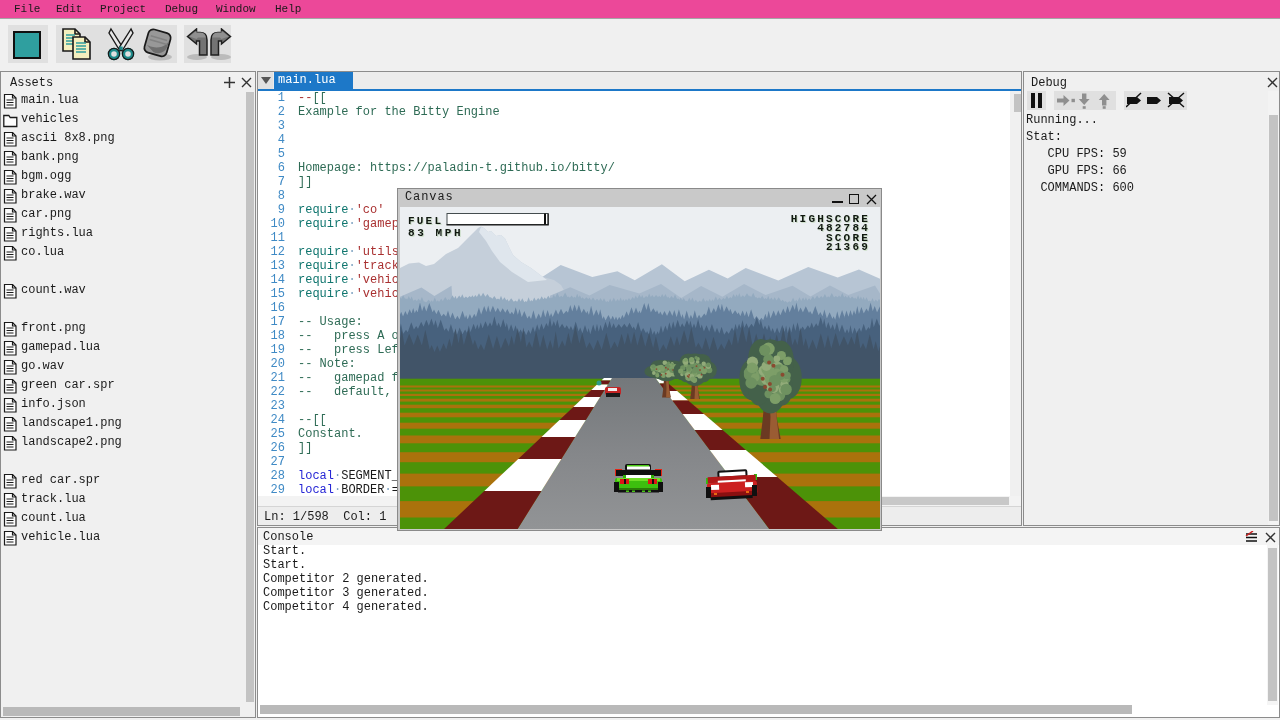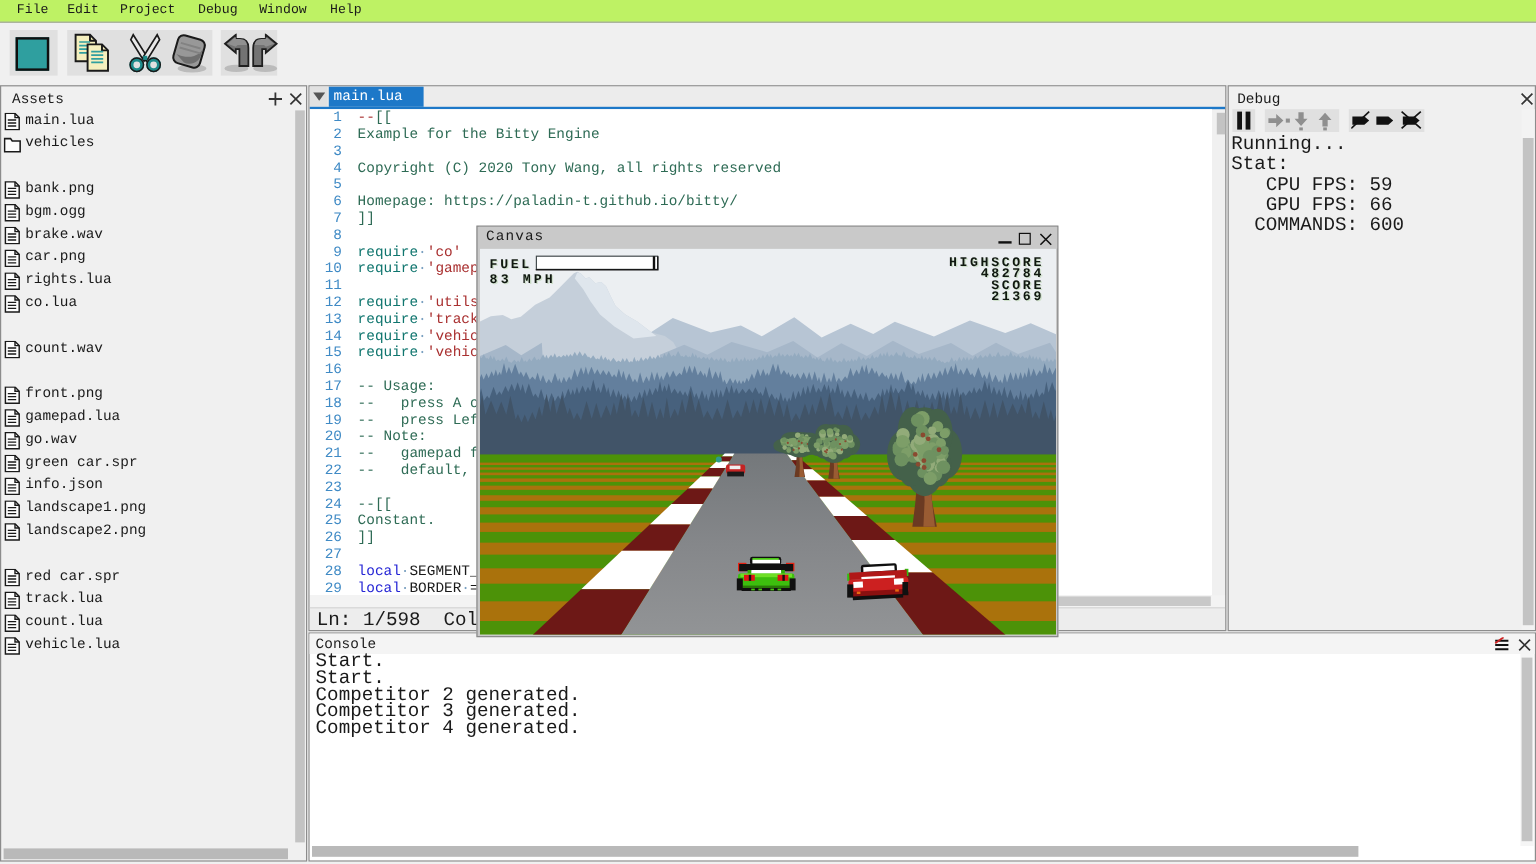--- a/index.html
+++ b/index.html
@@ -1,18 +1,18 @@
 <!DOCTYPE html>
 <html><head><meta charset="utf-8"><style>
 *{margin:0;padding:0;box-sizing:border-box}
 html,body{width:1280px;height:720px;overflow:hidden;background:#f0f0f0;
  font-family:"Liberation Mono",monospace;color:#1a1a1a}
 .abs{position:absolute}
-.t{position:absolute;white-space:pre;font-size:16px;line-height:14px}
-#menubar{position:absolute;left:0;top:0;width:1280px;height:19px;background:#bef264;border-bottom:1px solid #a5a5a5}
+.t{position:absolute;white-space:pre;font-size:12px;line-height:14px}
+#menubar{position:absolute;left:0;top:0;width:1280px;height:19px;background:#ec4899;border-bottom:1px solid #a5a5a5}
 #menubar span{position:absolute;top:3px;font-size:11px}
 .grp{position:absolute;background:#e0e0e0}
 .panel{position:absolute;background:#f0f0f0;border:1px solid #8c8c8c}
 .hdr{position:absolute;left:9px;top:4px;font-size:12px}
 .row{position:absolute;left:0;width:100%;height:19px}
 .row .lbl{position:absolute;left:20px;top:2px;font-size:12px}
 .row svg{position:absolute;left:2px;top:3px}
 .sbv{position:absolute;background:#c3c3c3}
 .sbh{position:absolute;background:#b9b9b9}
 .cl{position:absolute;white-space:pre;font-size:12px;line-height:14px}
@@ -95,20 +95,28 @@
         <path d="M3.5,6 h7 M3.5,8.5 h7 M3.5,11 h7" stroke="#1a1a1a" stroke-width="1.1"></path>
       </svg>
       <span class="lbl">main.lua</span>
     </div>
 <div class="row" style="top:38px">
       <svg width="15" height="15" viewBox="0 0 15 15">
         <path d="M0.8,2.5 h5 l1.4,2 h6.6 v9 h-13 z" fill="#fdfdfd" stroke="#1a1a1a" stroke-width="1.3"></path>
       </svg>
       <span class="lbl">vehicles</span>
     </div>
+<div class="row" style="top:57px">
+      <svg width="15" height="15" viewBox="0 0 15 15">
+        <path d="M1.5,0.5 h8 l3.5,3.5 v10 h-11.5 z" fill="#fdfdfd" stroke="#1a1a1a" stroke-width="1.2"></path>
+        <path d="M9.5,0.5 v3.5 h3.5" fill="none" stroke="#1a1a1a" stroke-width="1.2"></path>
+        <path d="M3.5,6 h7 M3.5,8.5 h7 M3.5,11 h7" stroke="#1a1a1a" stroke-width="1.1"></path>
+      </svg>
+      <span class="lbl">ascii 8x8.png</span>
+    </div>
 <div class="row" style="top:95px">
       <svg width="15" height="15" viewBox="0 0 15 15">
         <path d="M1.5,0.5 h8 l3.5,3.5 v10 h-11.5 z" fill="#fdfdfd" stroke="#1a1a1a" stroke-width="1.2"></path>
         <path d="M9.5,0.5 v3.5 h3.5" fill="none" stroke="#1a1a1a" stroke-width="1.2"></path>
         <path d="M3.5,6 h7 M3.5,8.5 h7 M3.5,11 h7" stroke="#1a1a1a" stroke-width="1.1"></path>
       </svg>
       <span class="lbl">bgm.ogg</span>
     </div>
 <div class="row" style="top:76px">
       <svg width="15" height="15" viewBox="0 0 15 15">
@@ -257,21 +265,20 @@
 <div class="abs" style="left:0;top:17px;width:763px;height:2px;background:#1d78c8"></div>
 <div class="abs" style="left:0;top:19px;width:752px;height:405px;background:#fff">
 <div class="abs" style="left:0;top:0;width:752px;height:405px">
 <div class="cl ln" style="left:0;top:0px">1</div>
         <div class="cl" style="left:40px;top:0px"><span class="st">--</span><span class="cm">[[</span></div>
 <div class="cl ln" style="left:0;top:14px">2</div>
         <div class="cl" style="left:40px;top:14px"><span class="cm">Example for the Bitty Engine</span></div>
 <div class="cl ln" style="left:0;top:28px">3</div>
         <div class="cl" style="left:40px;top:28px"></div>
 <div class="cl ln" style="left:0;top:42px">4</div>
-        <div class="cl" style="left:40px;top:42px"><span class="cm">Copyright (C) 2020 Tony Wang, all rights reserved</span></div>
 <div class="cl ln" style="left:0;top:56px">5</div>
         <div class="cl" style="left:40px;top:56px"></div>
 <div class="cl ln" style="left:0;top:70px">6</div>
         <div class="cl" style="left:40px;top:70px"><span class="cm">Homepage: https://paladin-t.github.io/bitty/</span></div>
 <div class="cl ln" style="left:0;top:84px">7</div>
         <div class="cl" style="left:40px;top:84px"><span class="cm">]]</span></div>
 <div class="cl ln" style="left:0;top:98px">8</div>
         <div class="cl" style="left:40px;top:98px"></div>
 <div class="cl ln" style="left:0;top:112px">9</div>
         <div class="cl" style="left:40px;top:112px"><span class="kw">require</span><span class="ws">·</span><span class="st">'co'</span></div>

